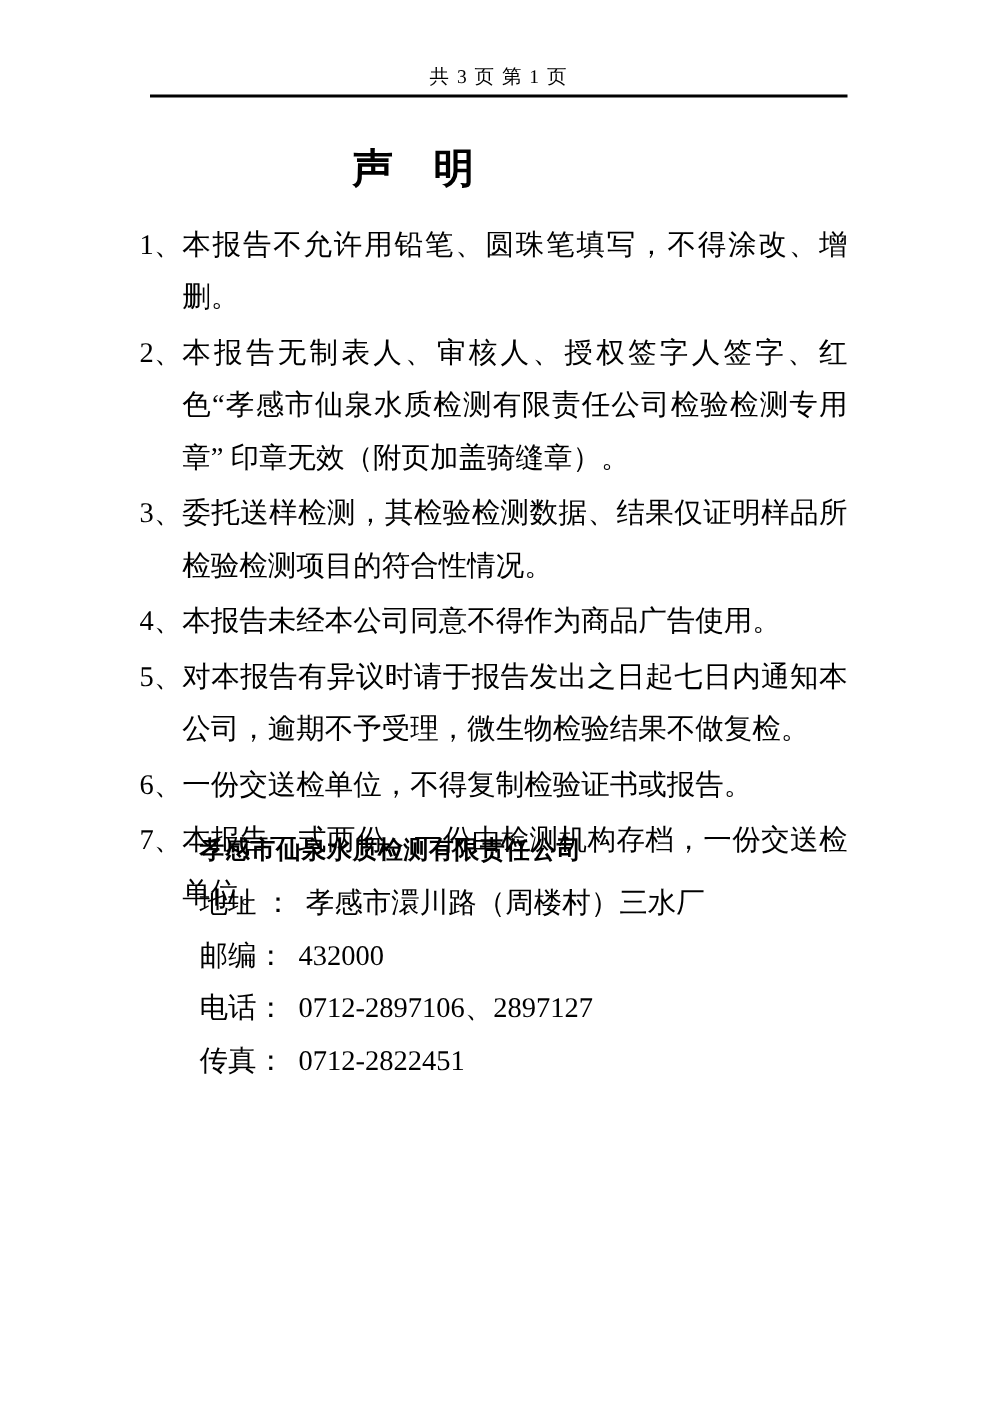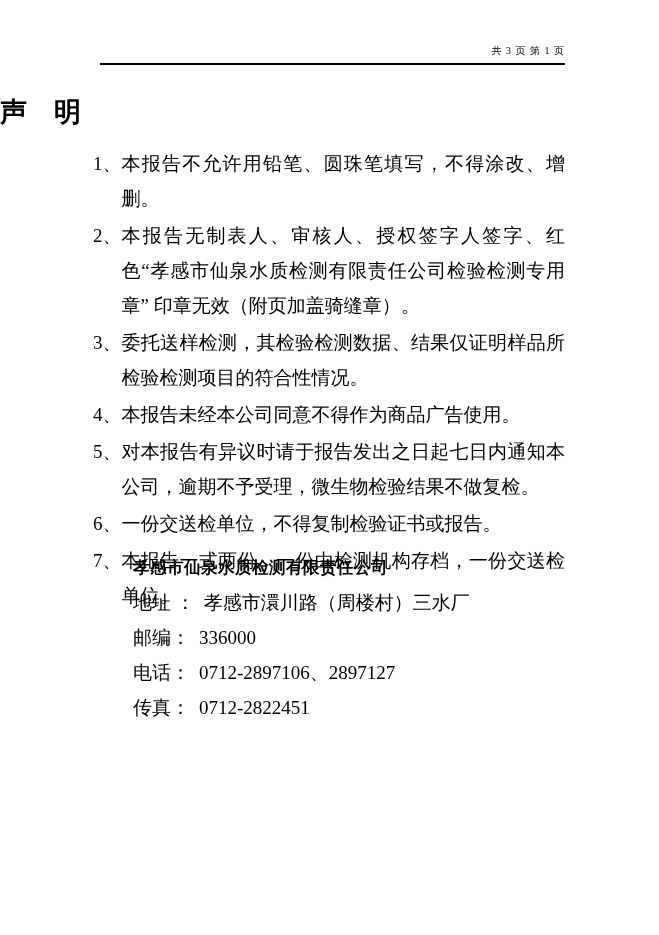--- a/index.html
+++ b/index.html
@@ -14,40 +14,40 @@
     background: #ffffff;
     color: #000000;
     font-family: "Liberation Serif", "DejaVu Serif", serif;
     overflow: hidden;
   }
   .page-header {
     position: absolute;
     top: 42px;
     left: 100px;
     width: 465px;
-    text-align: right;
-    font-size: 10px;
+    text-align: center;
+    font-size: 13px;
     line-height: 18px;
     letter-spacing: 1px;
   }
   .header-rule {
     position: absolute;
     top: 63px;
     left: 100px;
     width: 465px;
     height: 2px;
     background: #000000;
   }
   .doc-title {
     position: absolute;
     top: 94px;
     left: 0;
     width: 551px;
     margin: 0;
-    text-align: left;
+    text-align: center;
     font-size: 27px;
     font-weight: bold;
     font-family: "Liberation Serif", "DejaVu Serif", serif;
   }
   .statements {
     position: absolute;
     top: 146px;
     left: 93px;
     width: 472px;
     margin: 0;
@@ -134,21 +134,21 @@
       <span class="statement-text">本报告一式两份，一份由检测机构存档，一份交送检单位。</span>
     </li>
   </ol>
 
   <div class="company-block">
     <div class="company-name">孝感市仙泉水质检测有限责任公司</div>
     <div class="contact-row">
       <span class="contact-label">地址 ：</span><span class="contact-value">孝感市澴川路（周楼村）三水厂</span>
     </div>
     <div class="contact-row">
-      <span class="contact-label">邮编：</span><span class="contact-value">336000</span>
+      <span class="contact-label">邮编：</span><span class="contact-value">432000</span>
     </div>
     <div class="contact-row">
       <span class="contact-label">电话：</span><span class="contact-value">0712-2897106、2897127</span>
     </div>
     <div class="contact-row">
       <span class="contact-label">传真：</span><span class="contact-value">0712-2822451</span>
     </div>
   </div>
 
 </div>

